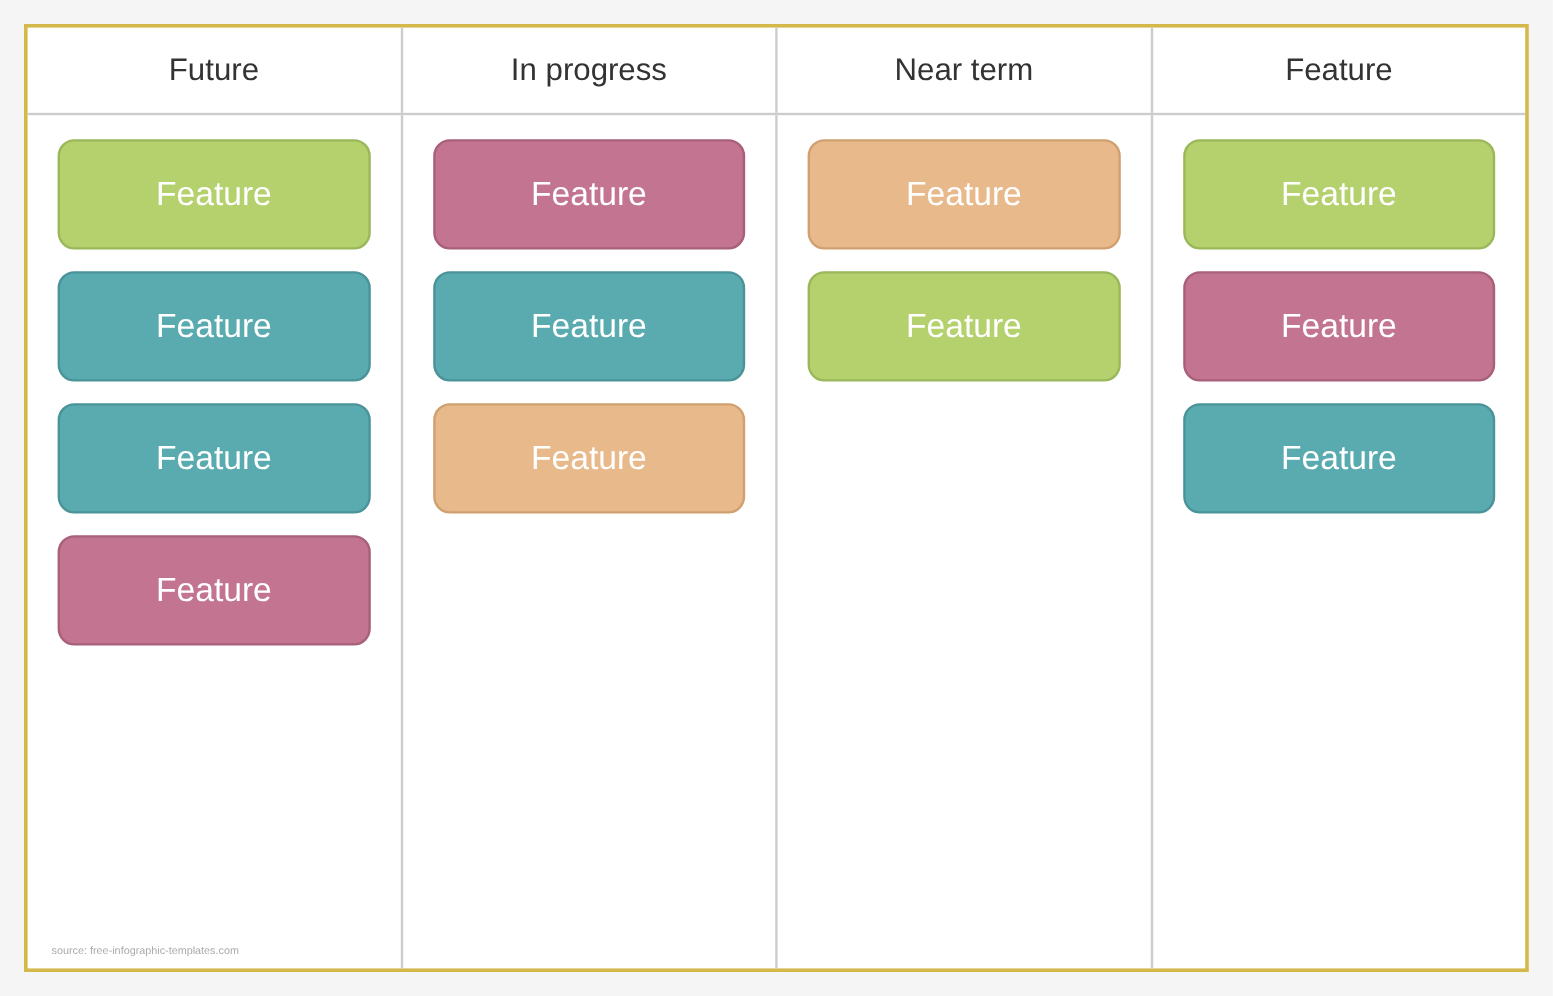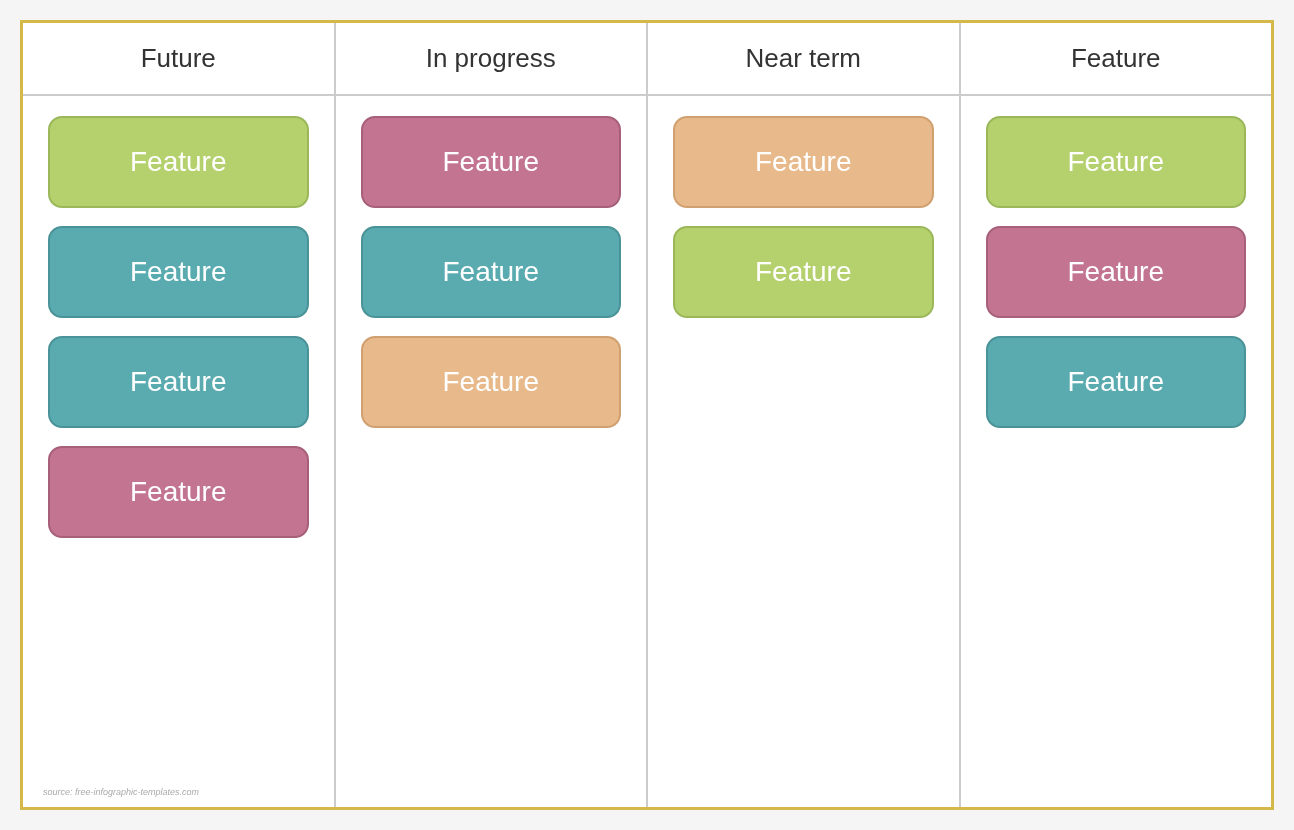--- a/index.html
+++ b/index.html
@@ -96,21 +96,20 @@
       background-color: #e8b98a;
       border-color: #d0a070;
     }
 
     .watermark {
       position: absolute;
       bottom: 10px;
       left: 20px;
       font-size: 9px;
       color: #aaaaaa;
-      font-style: italic;
     }
   </style>
 </head>
 <body>
 
 <div class="board-container" style="position:relative;">
   <div class="board-header">
     <div class="header-cell">
       <span>Future</span>
     </div>

